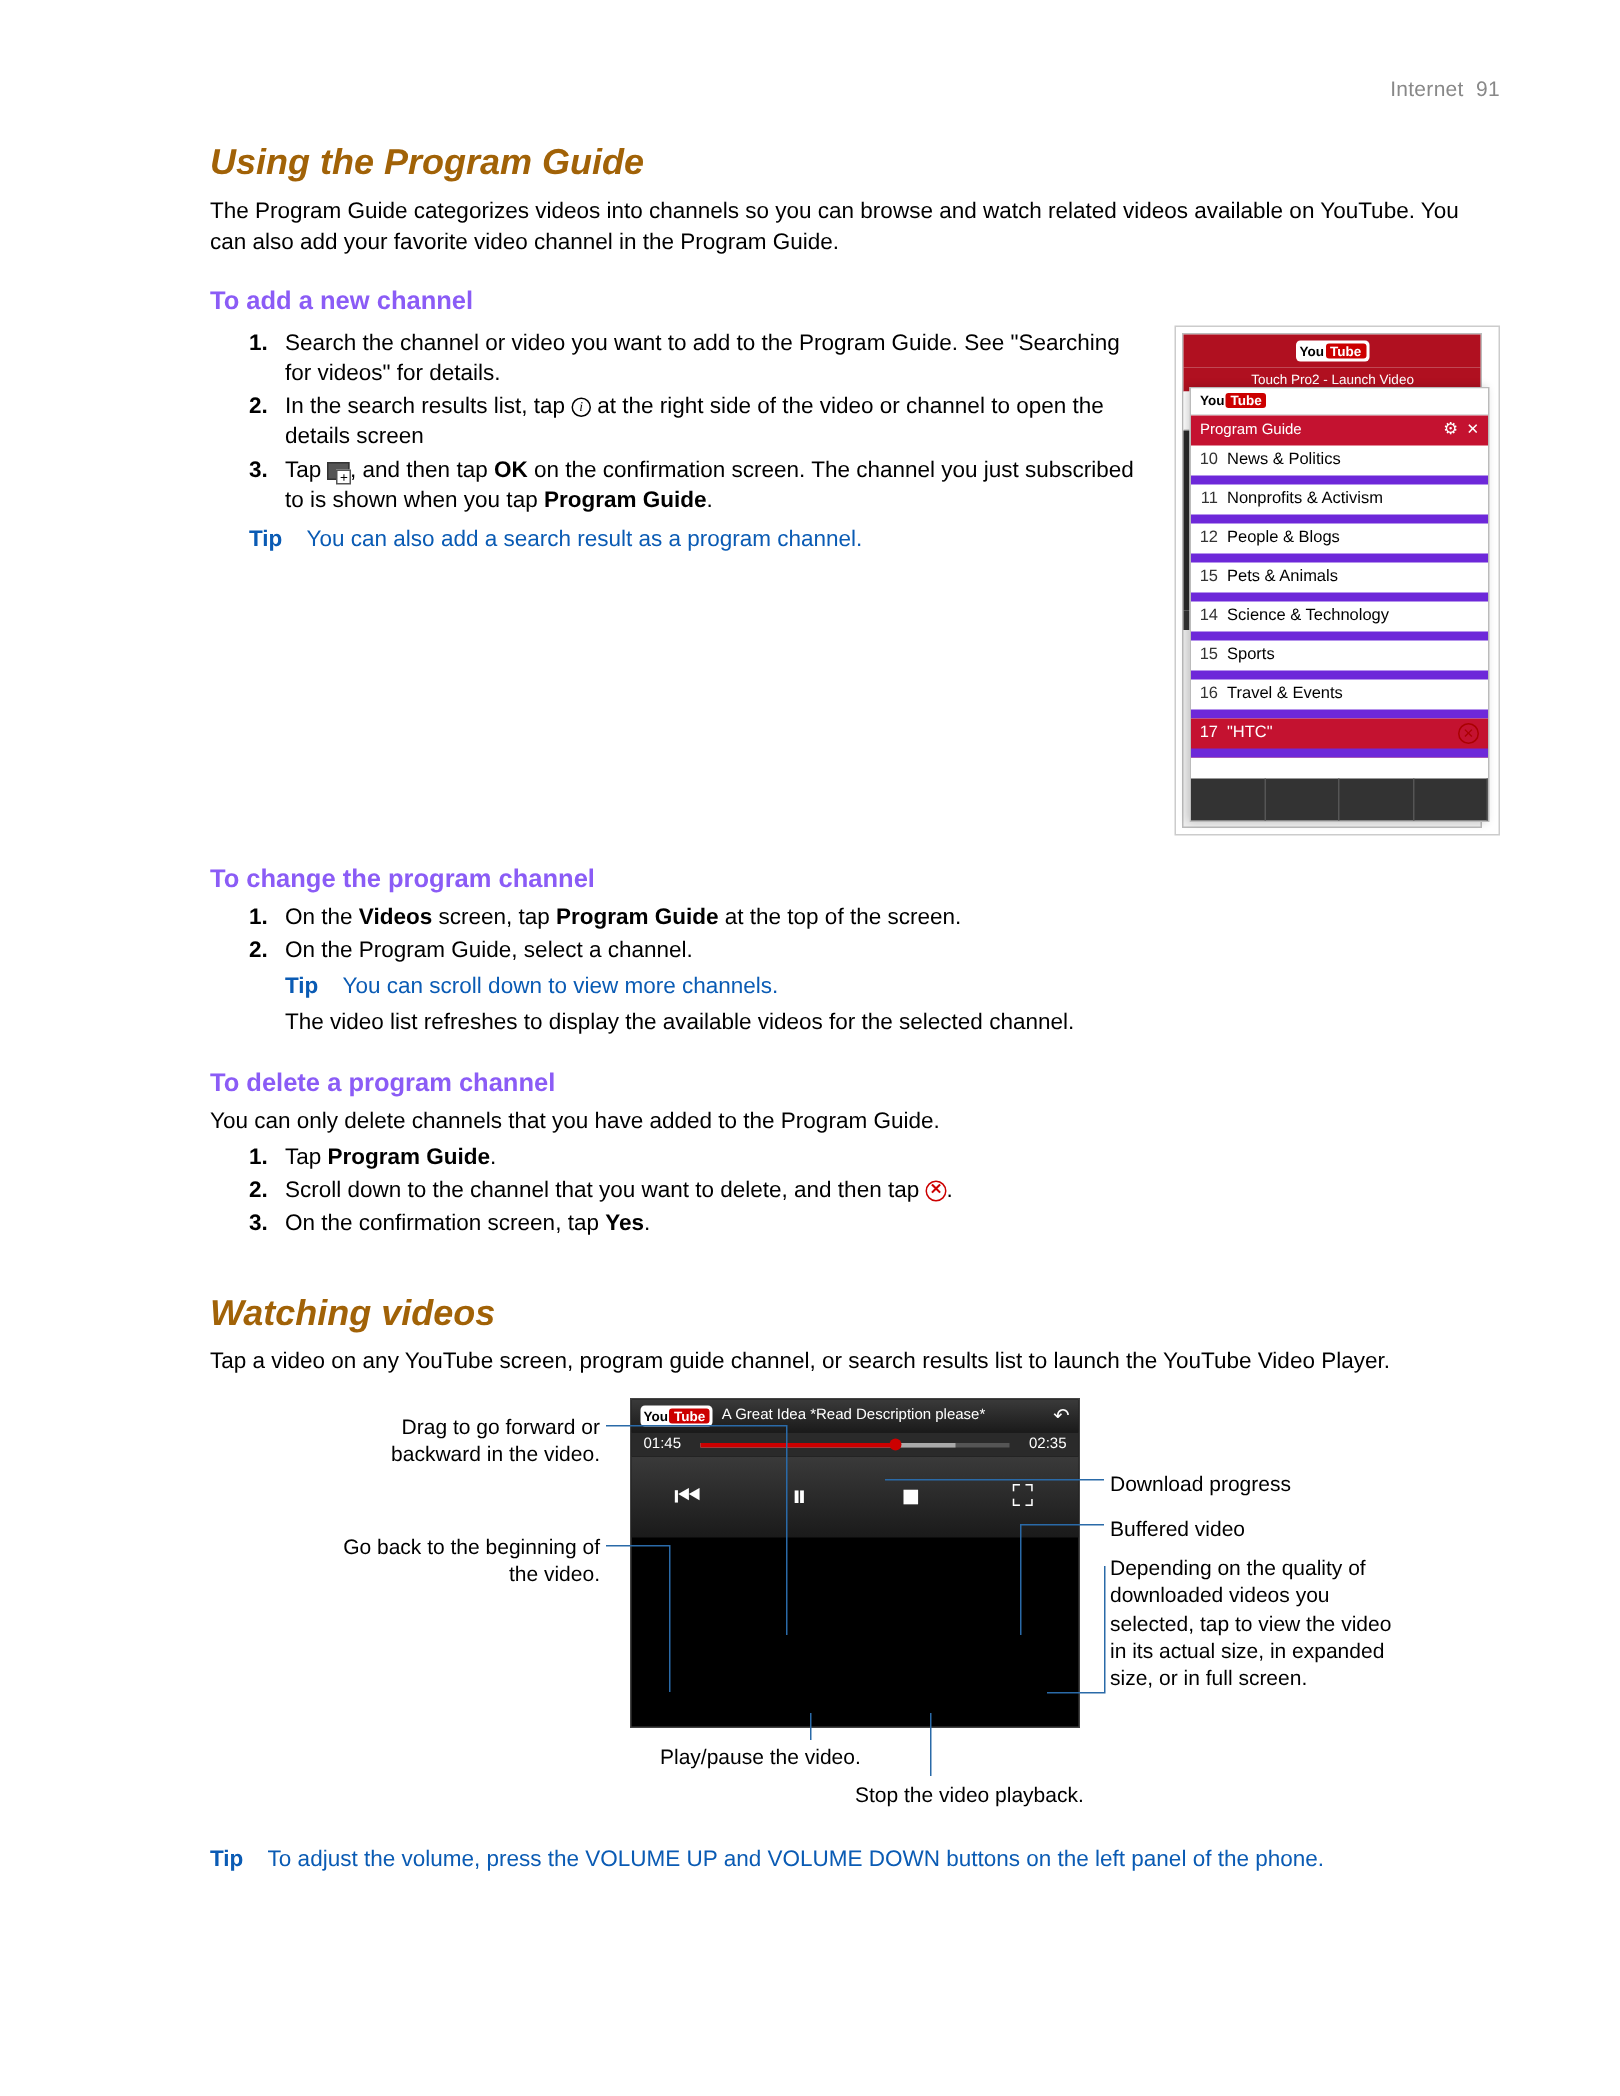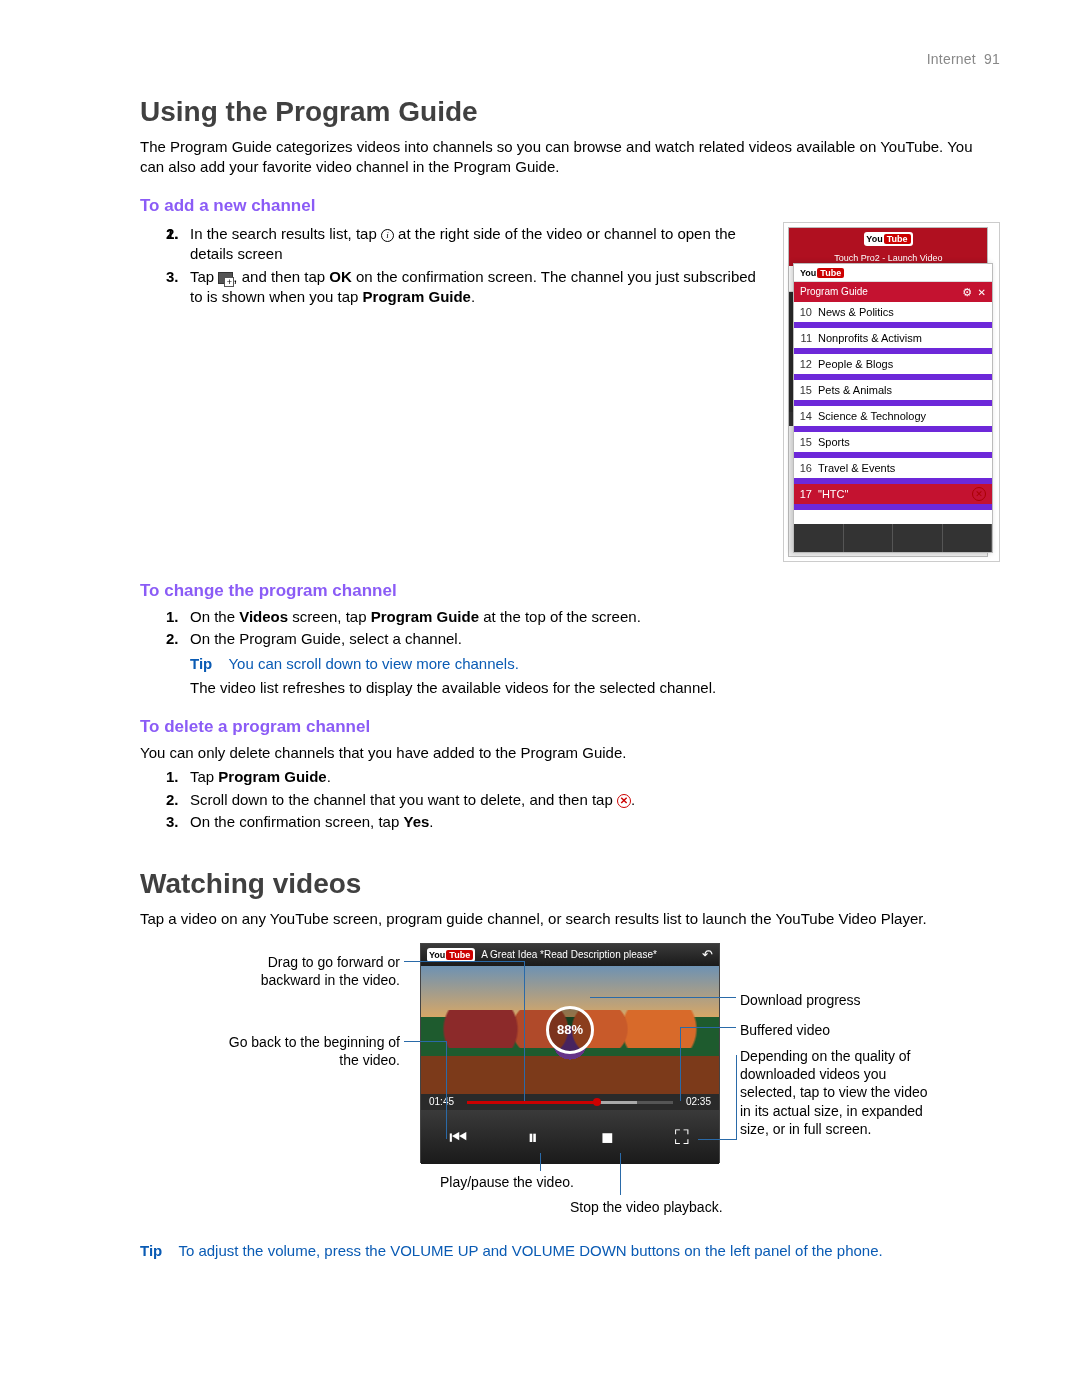--- a/index.html
+++ b/index.html
@@ -14,24 +14,25 @@
   }
   .page-head {
     text-align: right;
     color: #888;
     font-size: 14px;
     margin-bottom: 24px;
     letter-spacing: .2px;
   }
   .page-head .num { color: #888; }
   h1 {
-    color: #404040;
-    font-size: 28px;
+    color: #a16207;
+    font-size: 24px;
     font-weight: 700;
     margin: 10px 0 6px;
+    font-style: italic;
   }
   h2 {
     color: #8b5cf6;
     font-size: 17px;
     font-weight: 700;
     margin: 18px 0 4px;
   }
   p { margin: 0 0 4px; }
   ol { list-style: none; padding-left: 26px; margin: 2px 0 6px; }
   ol > li { margin: 2px 0; position: relative; padding-left: 24px; }
@@ -142,24 +143,28 @@
   <span>Internet</span>&nbsp;&nbsp;<span class="num">91</span>
 </div>
 
 <h1>Using the Program Guide</h1>
 <p>The Program Guide categorizes videos into channels so you can browse and watch related videos available on YouTube. You can also add your favorite video channel in the Program Guide.</p>
 
 <h2>To add a new channel</h2>
 <div class="row">
   <div class="col-text">
     <ol>
-      <li><span class="num">1.</span></li>
+      <li><span class="num">1.</span><span>Search the channel or video you want to add to the Program Guide. See "Searching for videos" for details.</span></li>
       <li><span class="num">2.</span><span>In the search results list, tap </span><span class="inline-icon icon-info">i</span><span> at the right side of the video or channel to open the details screen</span></li>
       <li><span class="num">3.</span><span>Tap </span><span class="inline-icon icon-addprog"></span><span>, and then tap </span><b>OK</b><span> on the confirmation screen. The channel you just subscribed to is shown when you tap </span><b>Program Guide</b><span>.</span></li>
     </ol>
+    <div class="tip-line">
+      <span class="tip-label">Tip</span>
+      <span class="tip-text">You can also add a search result as a program channel.</span>
+    </div>
   </div>
 
   <div class="pg-wrap">
     <div class="pg-back">
       <div class="pg-back-top">
         <span class="yt-logo">You<span class="tube">Tube</span></span>
       </div>
       <div style="background:#b01020;color:#fff;font-size:9px;text-align:center;padding:2px 12px;">Touch Pro2 - Launch Video</div>
       <div class="pg-back-icons">
         <span>✉</span>
@@ -249,25 +254,20 @@
 <h1 style="margin-top:33px;">Watching videos</h1>
 <p>Tap a video on any YouTube screen, program guide channel, or search results list to launch the YouTube Video Player.</p>
 
 <div class="player-wrap">
   <div class="player">
     <div class="pl-top">
       <span class="yt-logo">You<span class="tube">Tube</span></span>
       <span class="title">A Great Idea *Read Description please*</span>
       <span class="back">↶</span>
     </div>
-    <div class="pl-vid">
-      <div class="sky"></div>
-      <div class="trees"></div>
-      <div class="pl-pct">88%</div>
-    </div>
     <div class="pl-bar">
       <span>01:45</span>
       <div class="track"></div>
         <div class="buff"></div>
         <div class="prog"></div>
         <div class="knob"></div>
       <span>02:35</span>
     </div>
     <div class="pl-ctrl">
       <span class="c">⏮</span>

